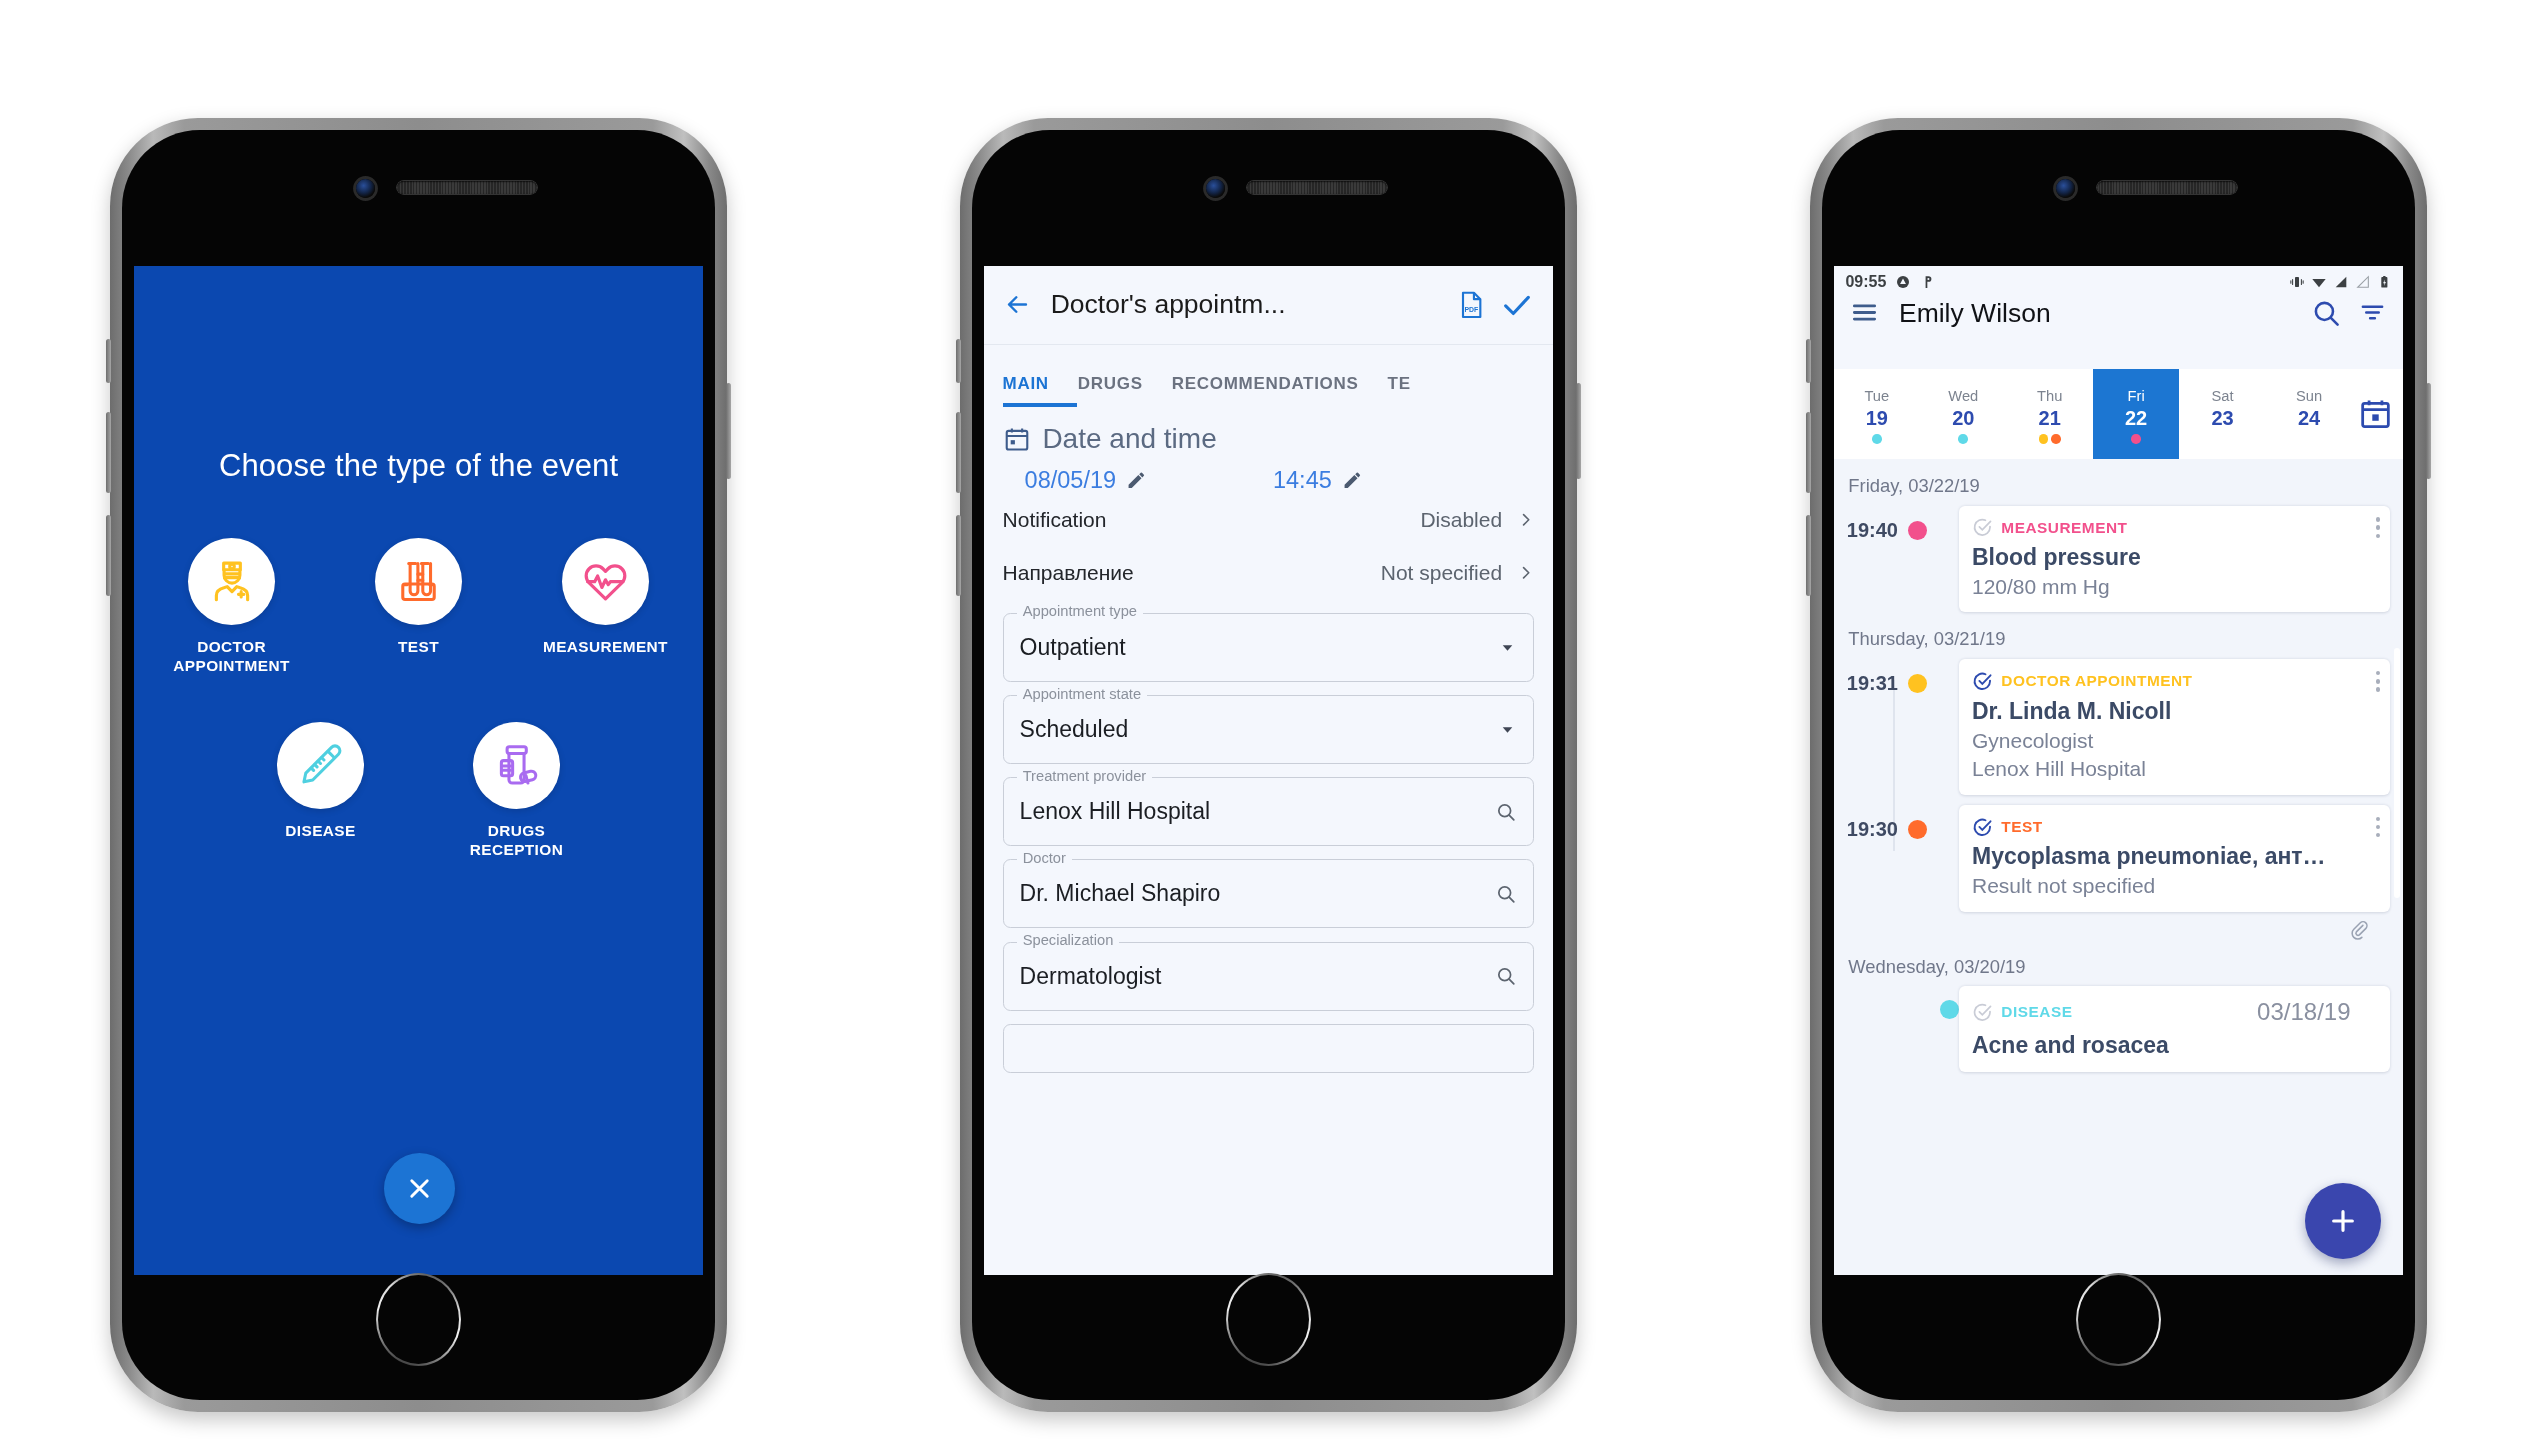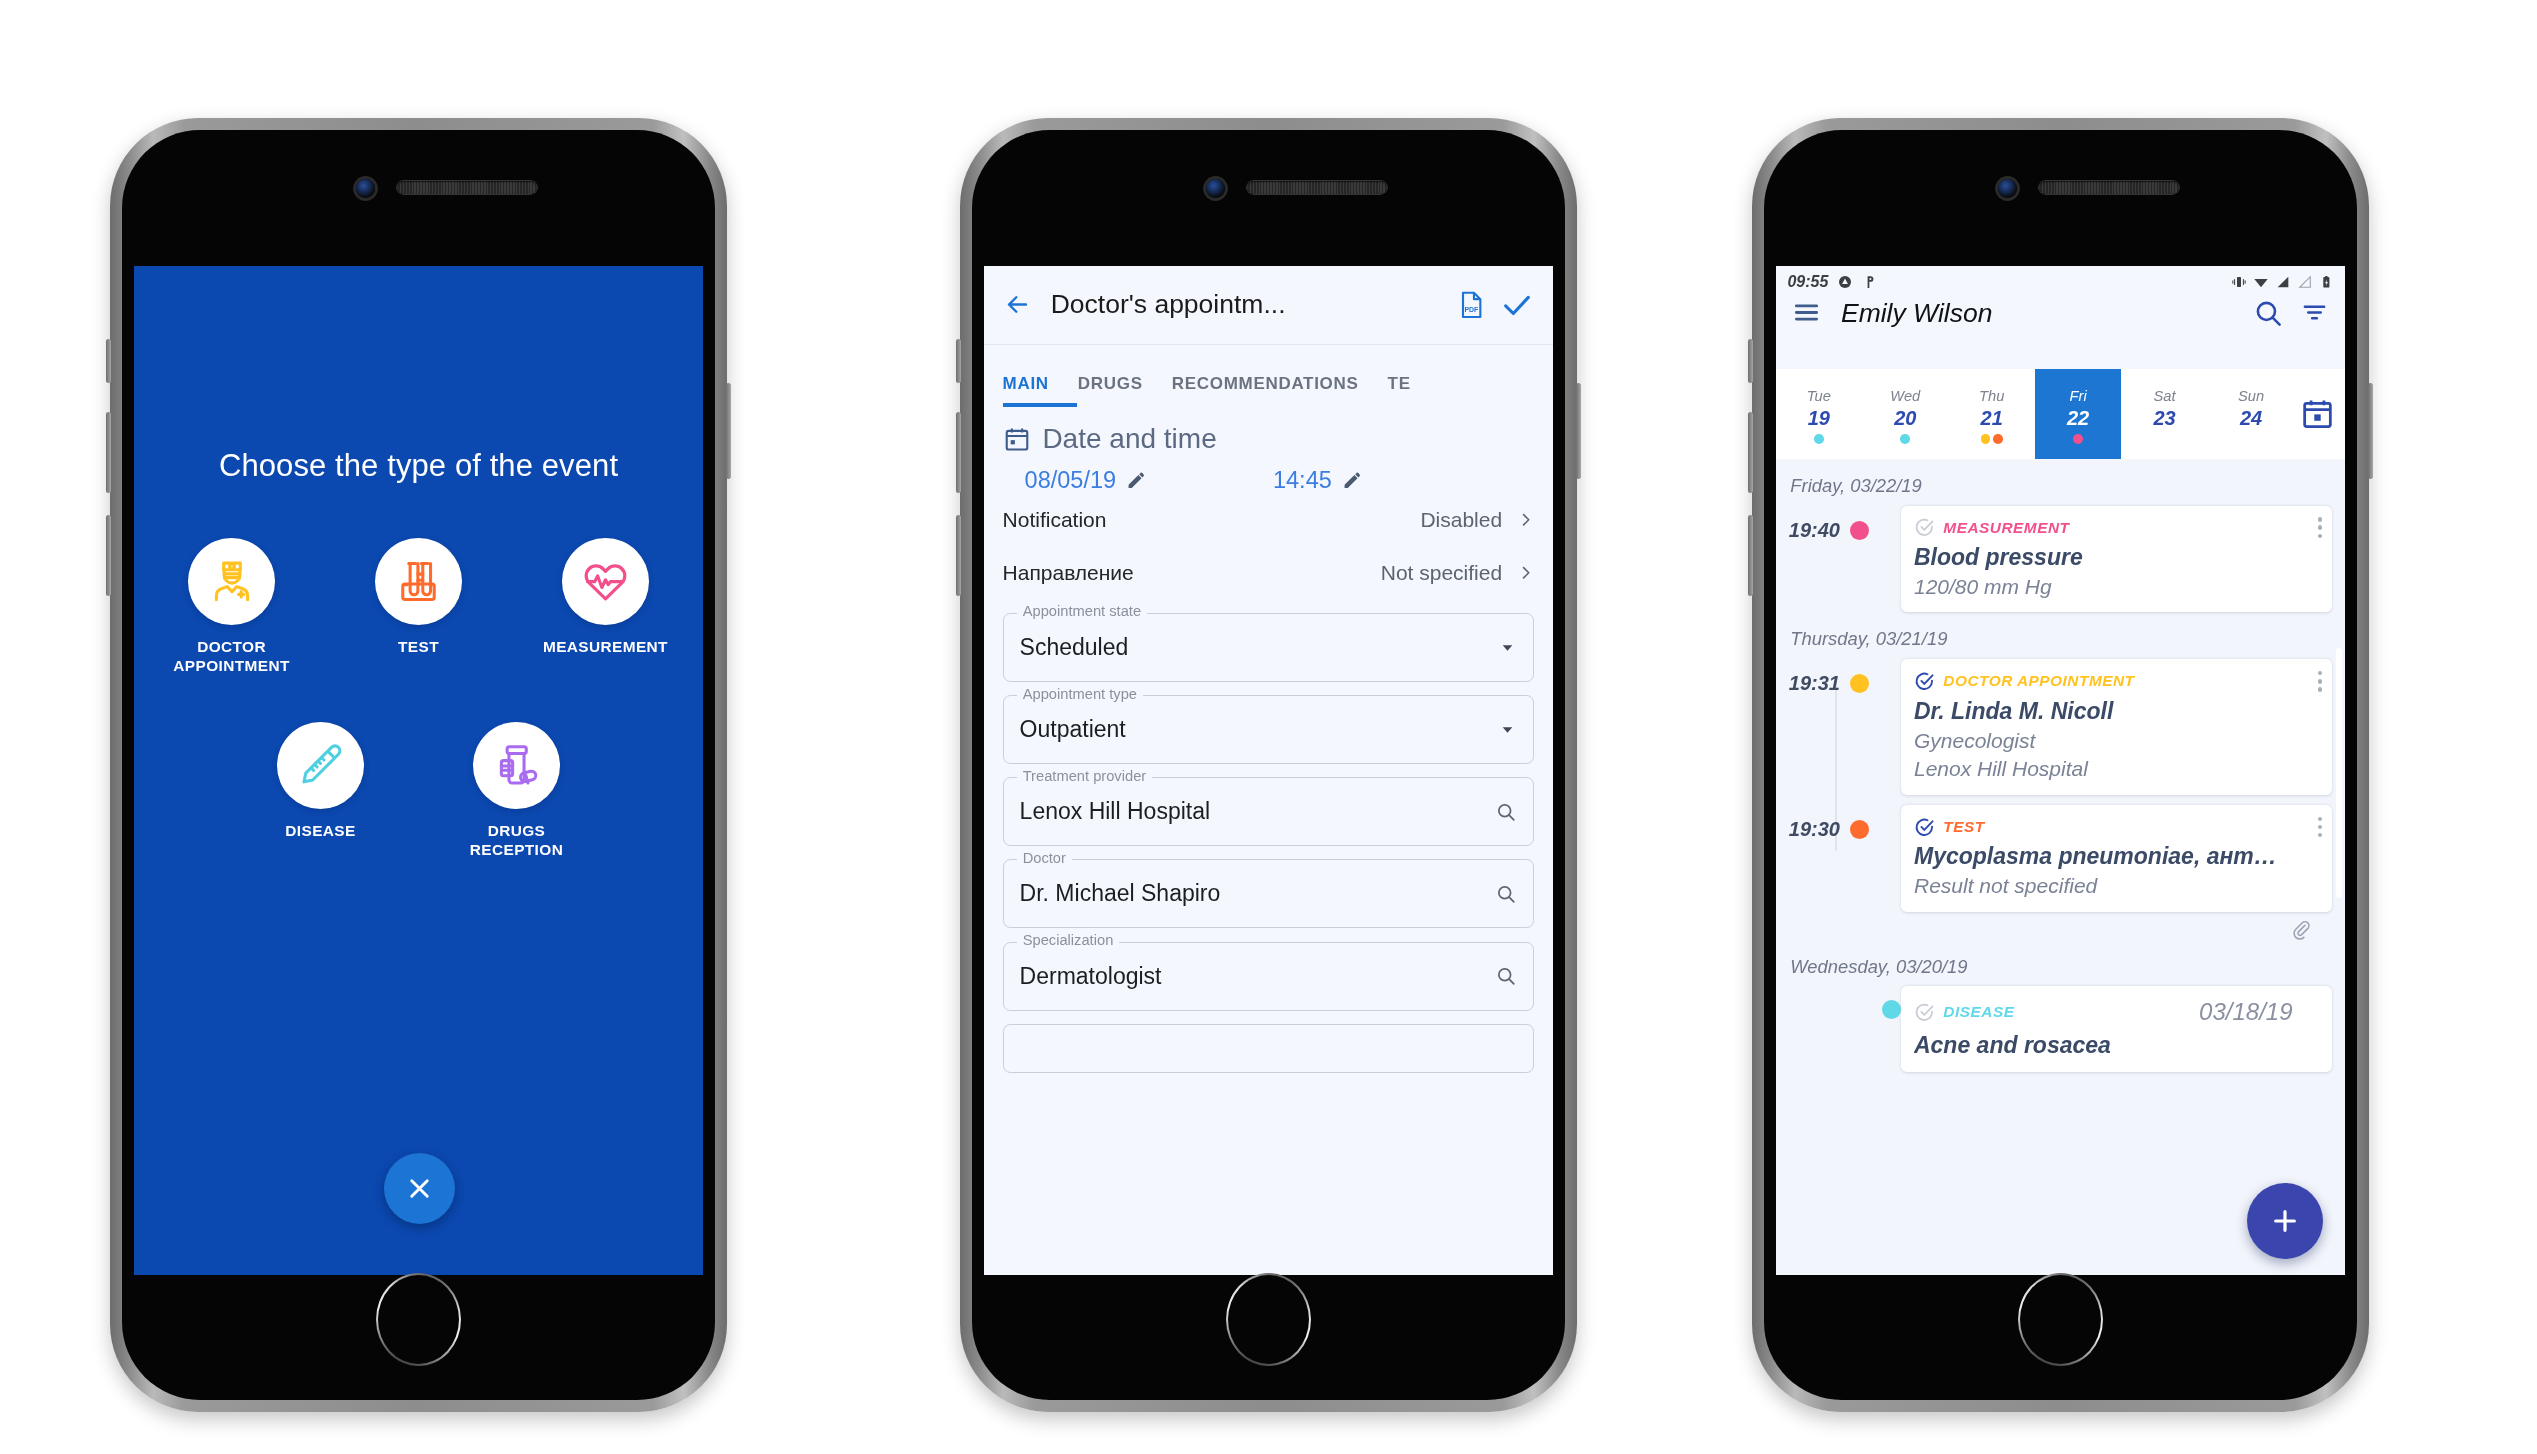--- a/index.html
+++ b/index.html
@@ -132,21 +132,21 @@
     display:flex; align-items:center; padding: 0 16px;
   }
   .p2-field-label {
     position:absolute; top: -10.3px; left: 13.2px; background:#F4F7FD;
     padding: 0 5.9px; font-size: 14.7px; color:#8b919c;
   }
   .p2-field-val { font-size: 23px; color:#1b1e23; flex:1; }
   .p2-field.partial { height: 49px; overflow:hidden; }
 
   
-  #phone3 { left: 1752px; top: 118px; font-style: italic; }
+  #phone3 { left: 1810px; top: 118px; }
   .p3-screen { background:#F2F5FB; }
   .p3-status {
     height: 32px; background:#F4F7FD; display:flex; align-items:center;
     padding: 0 11.8px; gap: 8.8px; font-size: 16px; color:#3c4043; font-weight:700;
   }
   .p3-status .right { margin-left:auto; display:flex; align-items:center; gap: 5.9px; }
   .p3-appbar {
     height: 71px; background:#F4F7FD; display:flex; 
     padding: 0 16px; gap: 16px;
   }
@@ -374,30 +374,30 @@
             <span>Направление</span>
             <span class="p2-listval">
               <span>Not specified</span>
               <svg width="17.6" height="17.6" viewBox="0 0 24 24" fill="none" stroke="#5c646f" stroke-width="2.2" stroke-linecap="round" stroke-linejoin="round">
                   <path d="M9 5l7 7-7 7"></path>
                 </svg>
             </span>
           </div>
 
           <div class="p2-field">
+            <span class="p2-field-label">Appointment type</span>
+            <span class="p2-field-val">Outpatient</span>
+            <svg width="19" height="19" viewBox="0 0 24 24" fill="#3f4654" stroke="none">
+                <path d="M6 9l6 7 6-7z"></path>
+              </svg>
+          </div>
+
+          <div class="p2-field">
             <span class="p2-field-label">Appointment state</span>
             <span class="p2-field-val">Scheduled</span>
-            <svg width="19" height="19" viewBox="0 0 24 24" fill="#3f4654" stroke="none">
-                <path d="M6 9l6 7 6-7z"></path>
-              </svg>
-          </div>
-
-          <div class="p2-field">
-            <span class="p2-field-label">Appointment type</span>
-            <span class="p2-field-val">Outpatient</span>
             <svg width="19" height="19" viewBox="0 0 24 24" fill="#3f4654" stroke="none">
                 <path d="M6 9l6 7 6-7z"></path>
               </svg>
           </div>
 
           <div class="p2-field">
             <span class="p2-field-label">Treatment provider</span>
             <span class="p2-field-val">Lenox Hill Hospital</span>
             <svg width="22" height="22" viewBox="0 0 24 24" fill="none" stroke="#5c646f" stroke-width="1.9" stroke-linecap="round">
                 <circle cx="10.6" cy="10.6" r="6.4"></circle>

